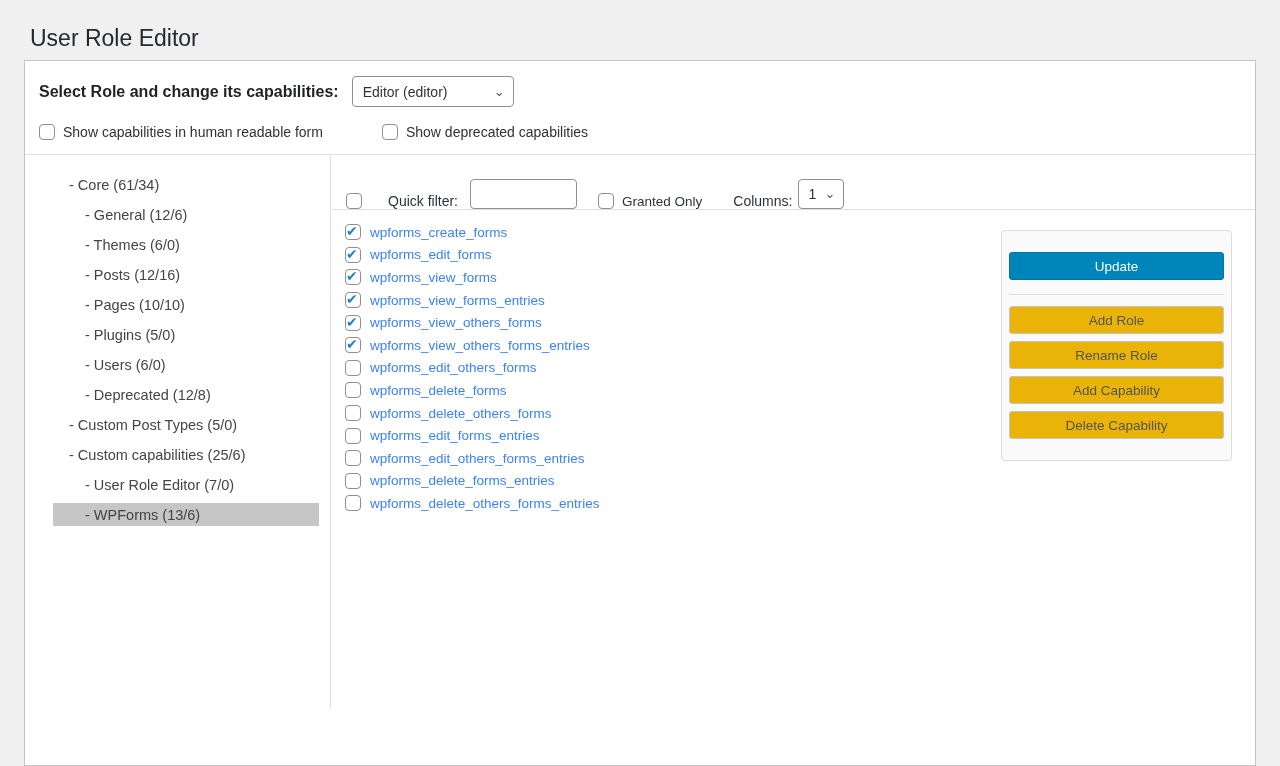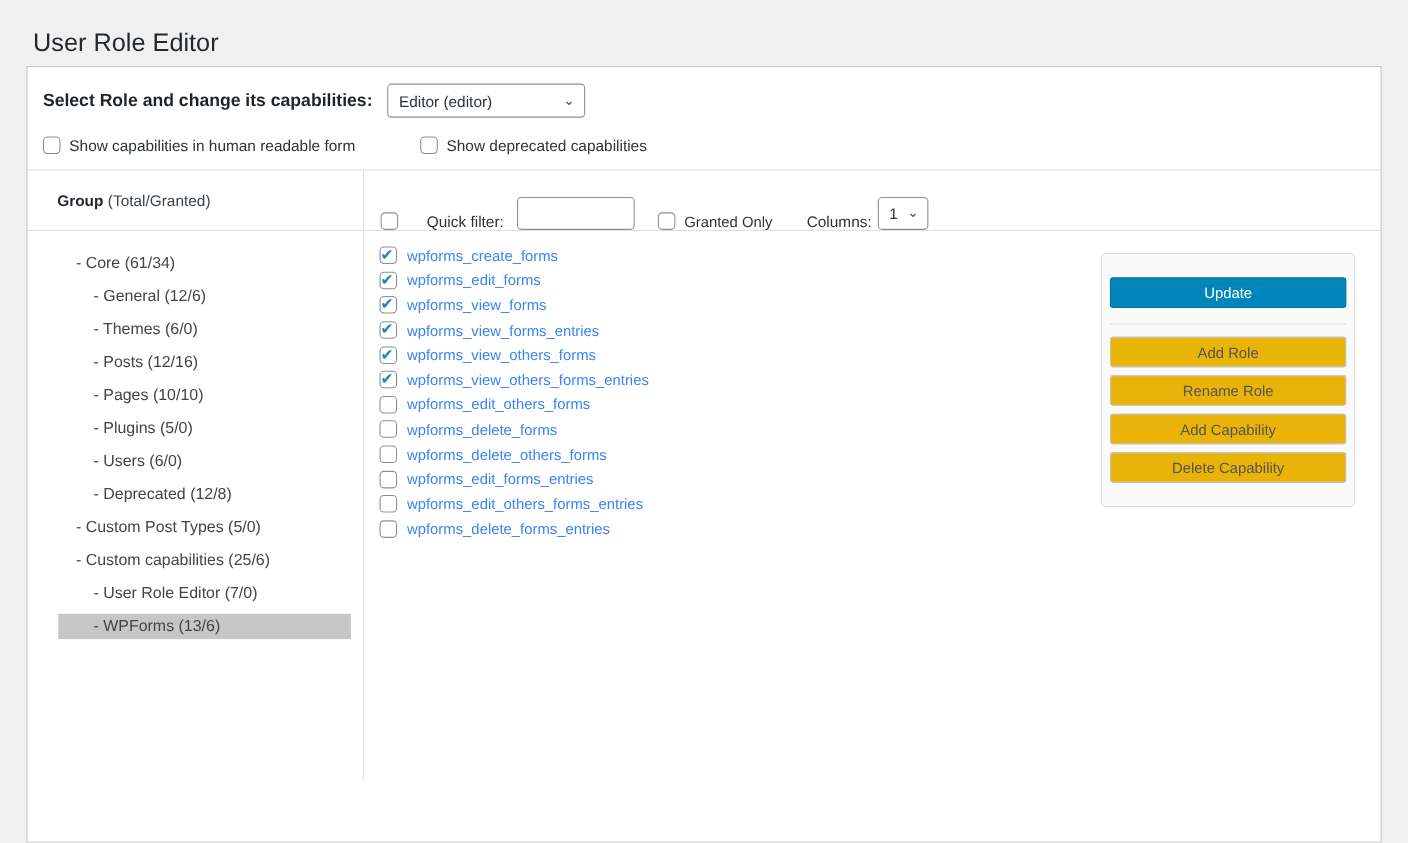--- a/index.html
+++ b/index.html
@@ -31,21 +31,21 @@
     appearance: none; -webkit-appearance: none;
     background: #fff;
     border: 1px solid #8c8f94;
     border-radius: 4px;
     font-family: inherit;
     font-size: 14px; color: #2c3338;
     padding: 0 24px 0 10px;
     height: 31px;
     cursor: pointer;
   }
-  .role-select { width: 180px; }
+  .role-select { width: 162px; }
   .cols-select { width: 46px; height: 30px; padding: 0 18px 0 9px; }
   .chevron {
     position: absolute; right: 9px; top: 50%;
     transform: translateY(-54%);
     font-size: 13px; color: #50575e;
     pointer-events: none;
     letter-spacing: 0;
   }
   .opts-row {
     margin-top: 17px; padding-bottom: 14px;
@@ -179,24 +179,20 @@
         <span class="opt-text">Show deprecated capabilities</span>
       </label>
     </div>
   </div>
 
   <div class="hr"></div>
 
   <div class="cols">
 
     <div class="left-col">
-      <div class="group-header">
-        <b>Group</b>
-        <span>(Total/Granted)</span>
-      </div>
       <div class="tree">
           <div class="tree-item indent-1">
     <span>- Core (61/34)</span>
   </div>
           <div class="tree-item indent-2">
     <span>- General (12/6)</span>
   </div>
           <div class="tree-item indent-2">
     <span>- Themes (6/0)</span>
   </div>
@@ -331,20 +327,27 @@
 
     </span>
     <span class="cap-label">wpforms_edit_others_forms_entries</span>
   </label>
             <label class="cap-row">
     <span class="cb-wrap">
       <input type="checkbox" style="">
 
     </span>
     <span class="cap-label">wpforms_delete_forms_entries</span>
+  </label>
+            <label class="cap-row">
+    <span class="cb-wrap">
+      <input type="checkbox" style="">
+
+    </span>
+    <span class="cap-label">wpforms_delete_others_forms_entries</span>
   </label>
           </div>
 
         <div class="actions-panel">
           <button class="btn btn-primary">Update</button>
           <div class="actions-divider"></div>
           <div>
               <button class="btn btn-secondary">Add Role</button>
               <button class="btn btn-secondary">Rename Role</button>
               <button class="btn btn-secondary">Add Capability</button>

